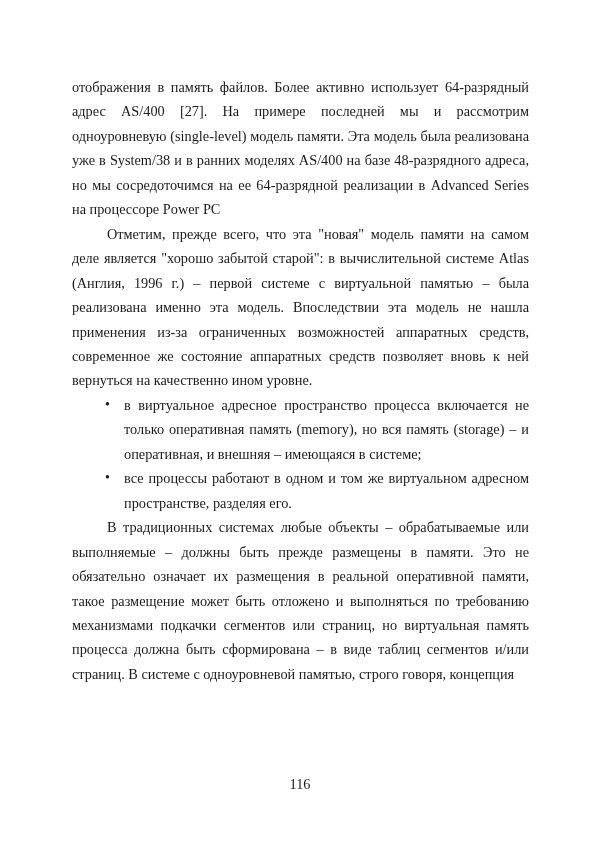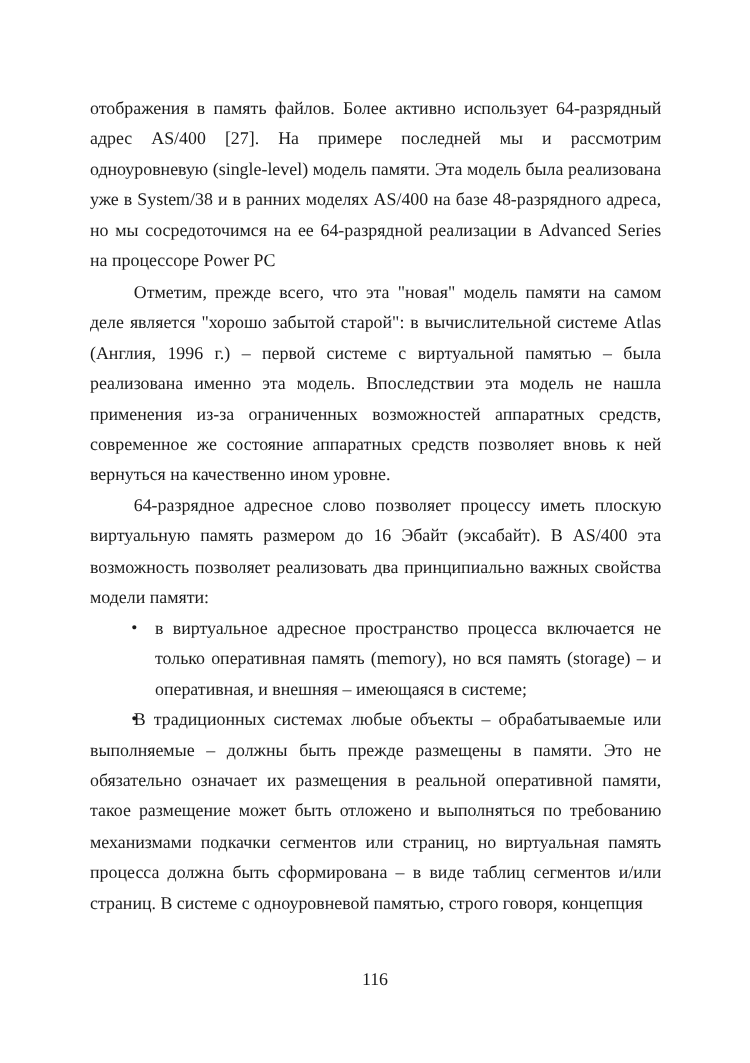--- a/index.html
+++ b/index.html
@@ -57,28 +57,28 @@
       font-size: 14.3px;
       line-height: 20px;
     }
   </style>
 </head>
 <body>
 
 <div class="page">
   <p class="para">отображения в память файлов. Более активно использует 64-разрядный адрес AS/400 [27]. На примере последней мы и рассмотрим одноуровневую (single-level) модель памяти. Эта модель была реализована уже в System/38 и в ранних моделях AS/400 на базе 48-разрядного адреса, но мы сосредоточимся на ее 64-разрядной реализации в Advanced Series на процессоре Power PC</p>
   <p class="para indent">Отметим, прежде всего, что эта "новая" модель памяти на самом деле является "хорошо забытой старой": в вычислительной системе Atlas (Англия, 1996 г.) – первой системе с виртуальной памятью – была реализована именно эта модель. Впоследствии эта модель не нашла применения из-за ограниченных возможностей аппаратных средств, современное же состояние аппаратных средств позволяет вновь к ней вернуться на качественно ином уровне.</p>
-  <p class="para indent">64-разрядное адресное слово позволяет процессу иметь плоскую виртуальную память размером до 16 Эбайт (эксабайт). В AS/400 эта возможность позволяет реализовать два принципиально важных свойства модели памяти:</p>
 
   <ul class="bullet-list">
     <li class="bullet-item">
       <span class="bullet">•</span>
       <span>в виртуальное адресное пространство процесса включается не только оперативная память (memory), но вся память (storage) – и оперативная, и внешняя – имеющаяся в системе;</span>
     </li>
     <li class="bullet-item">
       <span class="bullet">•</span>
+      <span>все процессы работают в одном и том же виртуальном адресном пространстве, разделяя его.</span>
     </li>
   </ul>
 
   <p class="para indent">В традиционных системах любые объекты – обрабатываемые или выполняемые – должны быть прежде размещены в памяти. Это не обязательно означает их размещения в реальной оперативной памяти, такое размещение может быть отложено и выполняться по требованию механизмами подкачки сегментов или страниц, но виртуальная память процесса должна быть сформирована – в виде таблиц сегментов и/или страниц. В системе с одноуровневой памятью, строго говоря, концепция</p>
 </div>
 
 <div class="page-number">116</div>
 
 </body></html>

